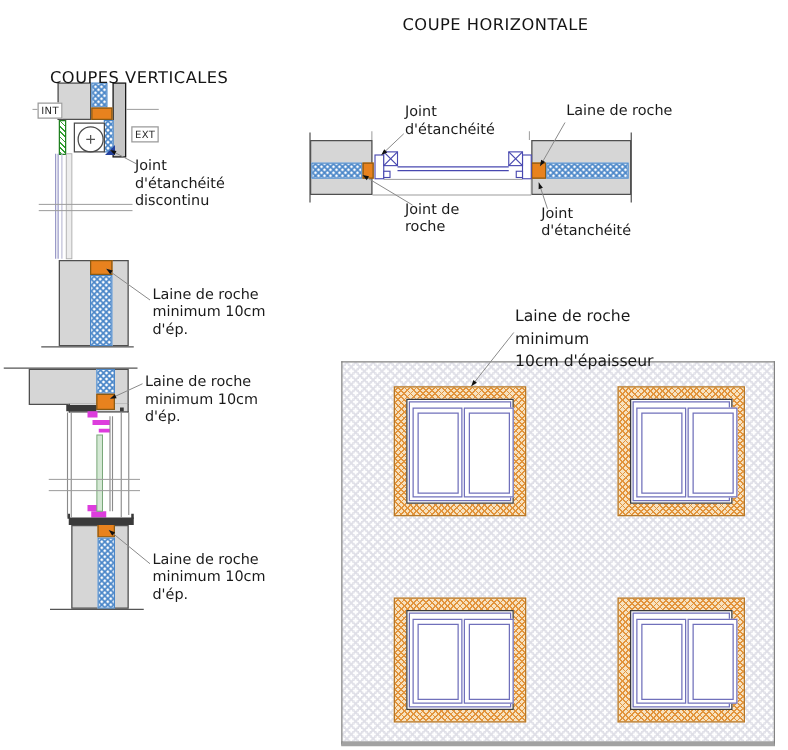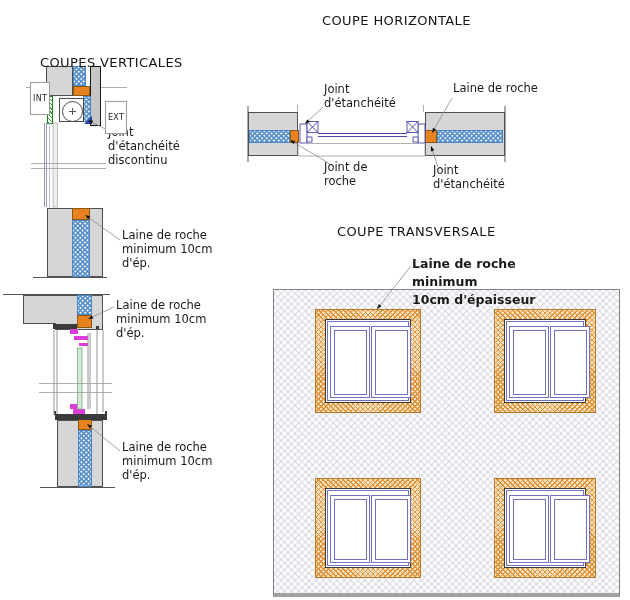--- a/index.html
+++ b/index.html
@@ -5,21 +5,21 @@
   html,body{margin:0;padding:0;background:#fff;}
   #canvas{
     position:relative;width:630px;height:600px;background:#ffffff;overflow:hidden;
     font-family:"DejaVu Sans","Liberation Sans",sans-serif;color:#1a1a1a;
   }
   .abs{position:absolute;box-sizing:border-box;}
   .title{font-size:13px;letter-spacing:.4px;color:#141414;white-space:nowrap;z-index:4;}
   .label{font-size:11.5px;line-height:1.22;white-space:pre-line;z-index:6;color:#1a1a1a;}
   .label-big{font-size:12.5px;line-height:18px;white-space:pre-line;z-index:6;color:#1a1a1a;}
   .boxed{border:1px solid #9a9a9a;background:#fff;font-size:8px;line-height:9px;
-         padding:11px 2px;z-index:7;color:#2a2a2a;letter-spacing:.3px;}
+         padding:1px 2px;z-index:7;color:#2a2a2a;letter-spacing:.3px;}
   .wall{background:#d6d6d6;border:1px solid #4f4f4f;z-index:2;}
   .wall-dark{background:#c6c6c6;border:1.3px solid #1a1a1a;z-index:2;}
   .orange{background:#e8821e;border:1px solid #8a5a14;z-index:3;}
   .insul{
     background-color:#fff;
     background-image:
       radial-gradient(circle at 2.4px 2.4px, rgba(0,0,0,0) 1.2px, #4a86c8 1.3px 2.1px, rgba(0,0,0,0) 2.2px),
       radial-gradient(circle at 2.4px 2.4px, rgba(0,0,0,0) 1.2px, #4a86c8 1.3px 2.1px, rgba(0,0,0,0) 2.2px);
     background-position:0 0, 2.4px 2.4px;
     background-size:4.8px 4.8px;
@@ -74,21 +74,20 @@
   svg .lead{stroke:#8a8a8a;stroke-width:.8;}
   svg .arr{fill:#111;}
 </style>
 </head>
 <body>
 
 <div id="canvas">
 
   <div class="abs title" style="left:40px;top:13px;margin-top:42px;">COUPES VERTICALES</div>
   <div class="abs title" style="left:322px;top:13px;">COUPE HORIZONTALE</div>
-  <div class="abs title" style="left:337px;top:224px;">COUPE TRANSVERSALE</div>
 
   <div class="abs wall" style="left:46px;top:66px;width:27px;height:30px;"></div>
   <div class="abs insul" style="left:73px;top:66px;width:13px;height:20px;"></div>
   <div class="abs orange" style="left:73px;top:86px;width:17px;height:10px;"></div>
   <div class="abs wall-dark" style="left:90px;top:66px;width:11px;height:60px;"></div>
   <div class="abs insul" style="left:82.5px;top:96px;width:8px;height:26px;"></div>
   <div class="abs roller" style="left:59px;top:98px;width:25px;height:24px;">
     <div class="roller-circle"></div>
     <div class="cross-h"></div>
     <div class="cross-v"></div>
@@ -140,21 +139,21 @@
   <div class="abs orange" style="left:425px;top:130px;width:12px;height:13px;"></div>
   <div class="abs insul" style="left:437px;top:130px;width:66px;height:13px;"></div>
   <div class="abs label" style="left:324px;top:82px;width:80px;">Joint
 d'étanchéité</div>
   <div class="abs label" style="left:453px;top:81px;width:96px;">Laine de roche</div>
   <div class="abs label" style="left:324px;top:160px;width:64px;">Joint de
 roche</div>
   <div class="abs label" style="left:433px;top:163px;width:84px;">Joint
 d'étanchéité</div>
 
-  <div class="abs label-big" style="left:412px;top:255px;width:150px;font-weight:bold;">Laine de roche minimum
+  <div class="abs label-big" style="left:412px;top:244px;width:150px;">Laine de roche minimum
 10cm d'épaisseur</div>
   <div class="abs t-bg" style="left:273px;top:289px;width:347px;height:308px;">
     <div class="t-window" style="left:41px;top:19px;width:106px;height:104px;">
       <div class="tw-dark"></div>
       <div class="tw-blue"></div>
       <div class="tw-sash tw-sash-l">
           <div class="tw-sash-inner"></div>
         </div>
       <div class="tw-sash tw-sash-r">
           <div class="tw-sash-inner"></div>

